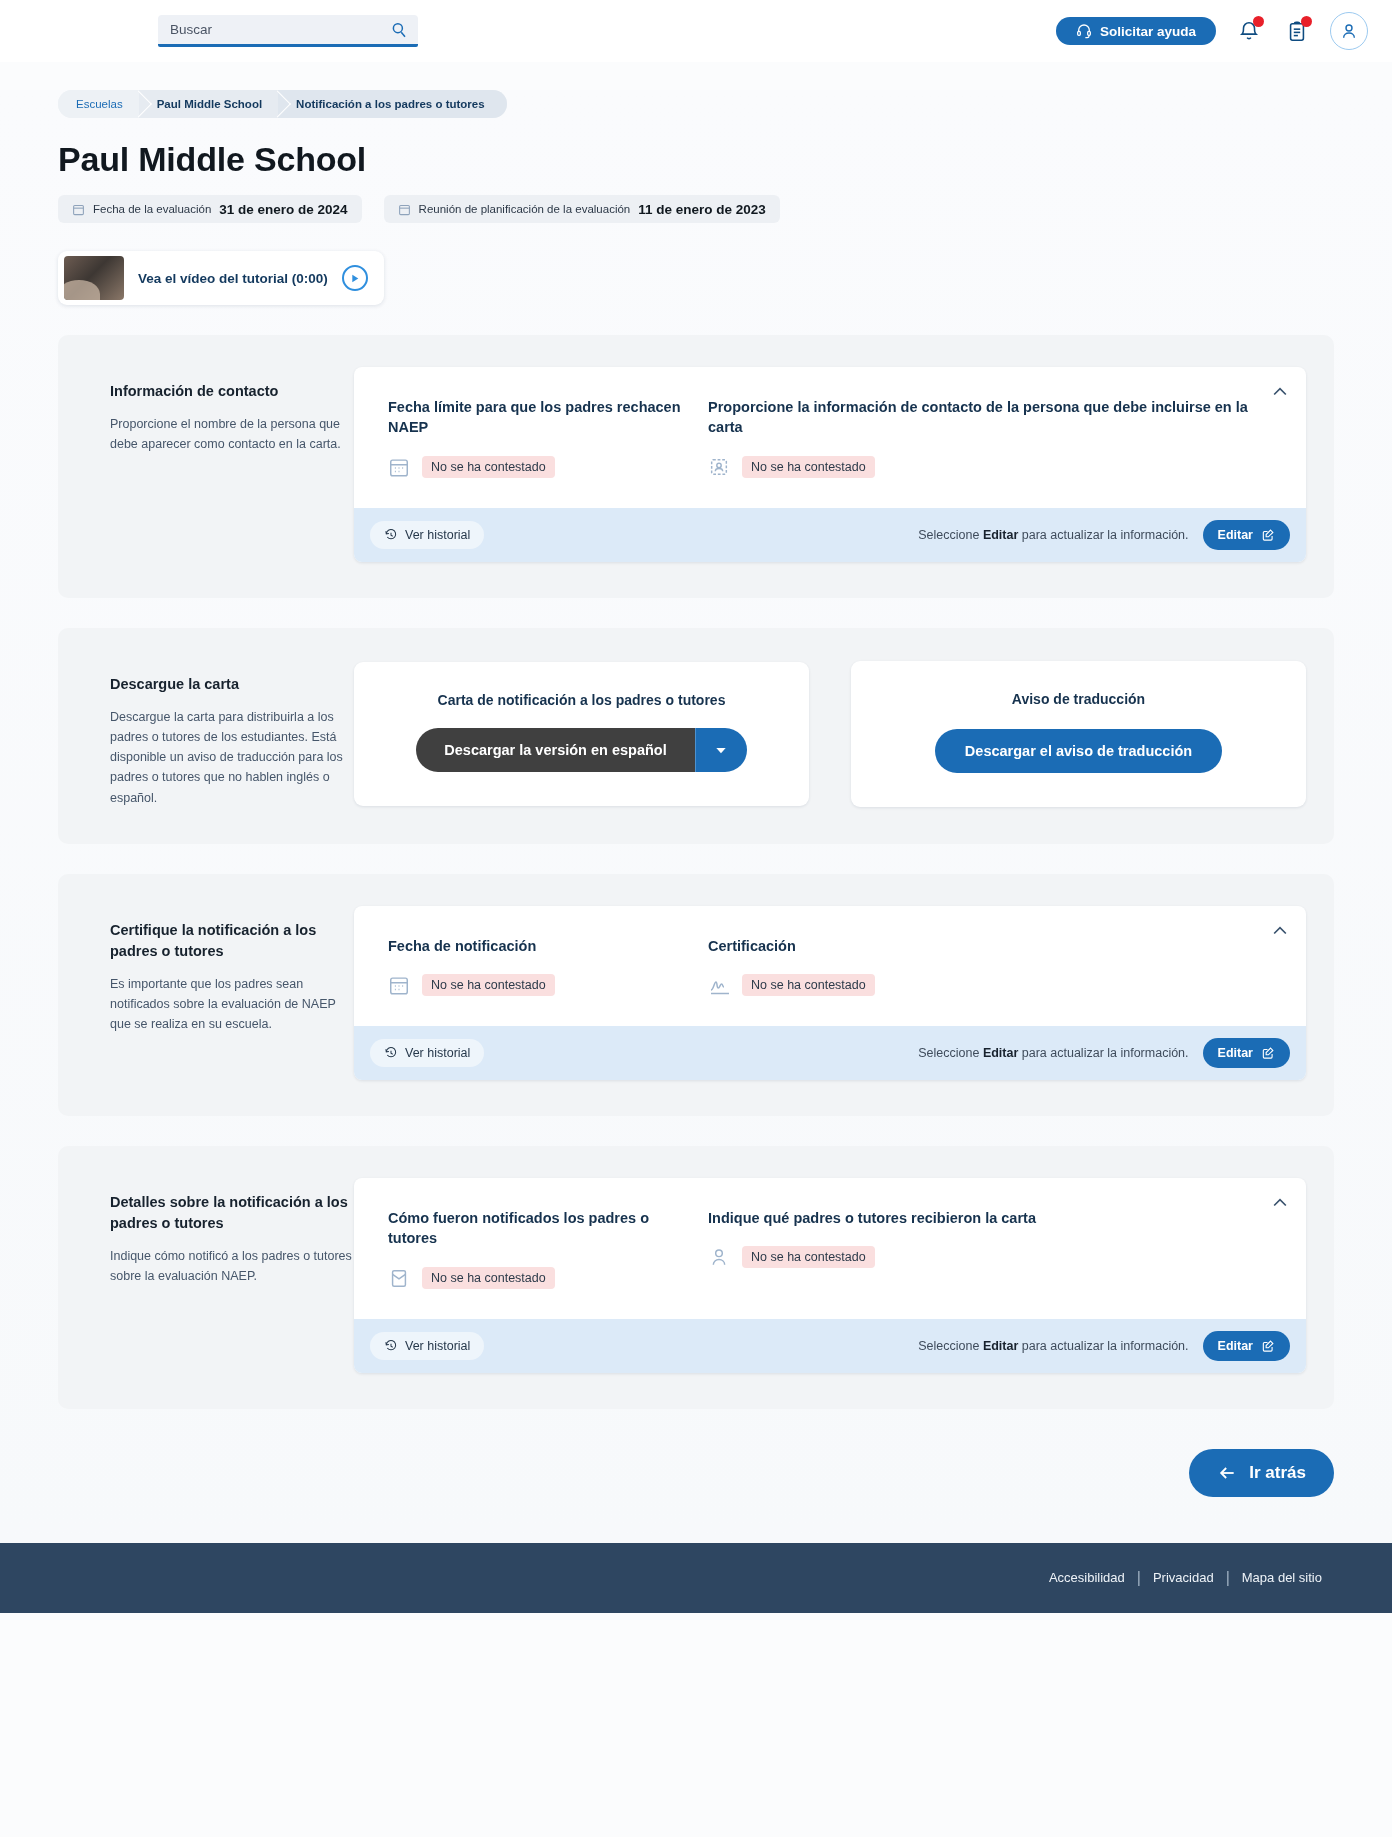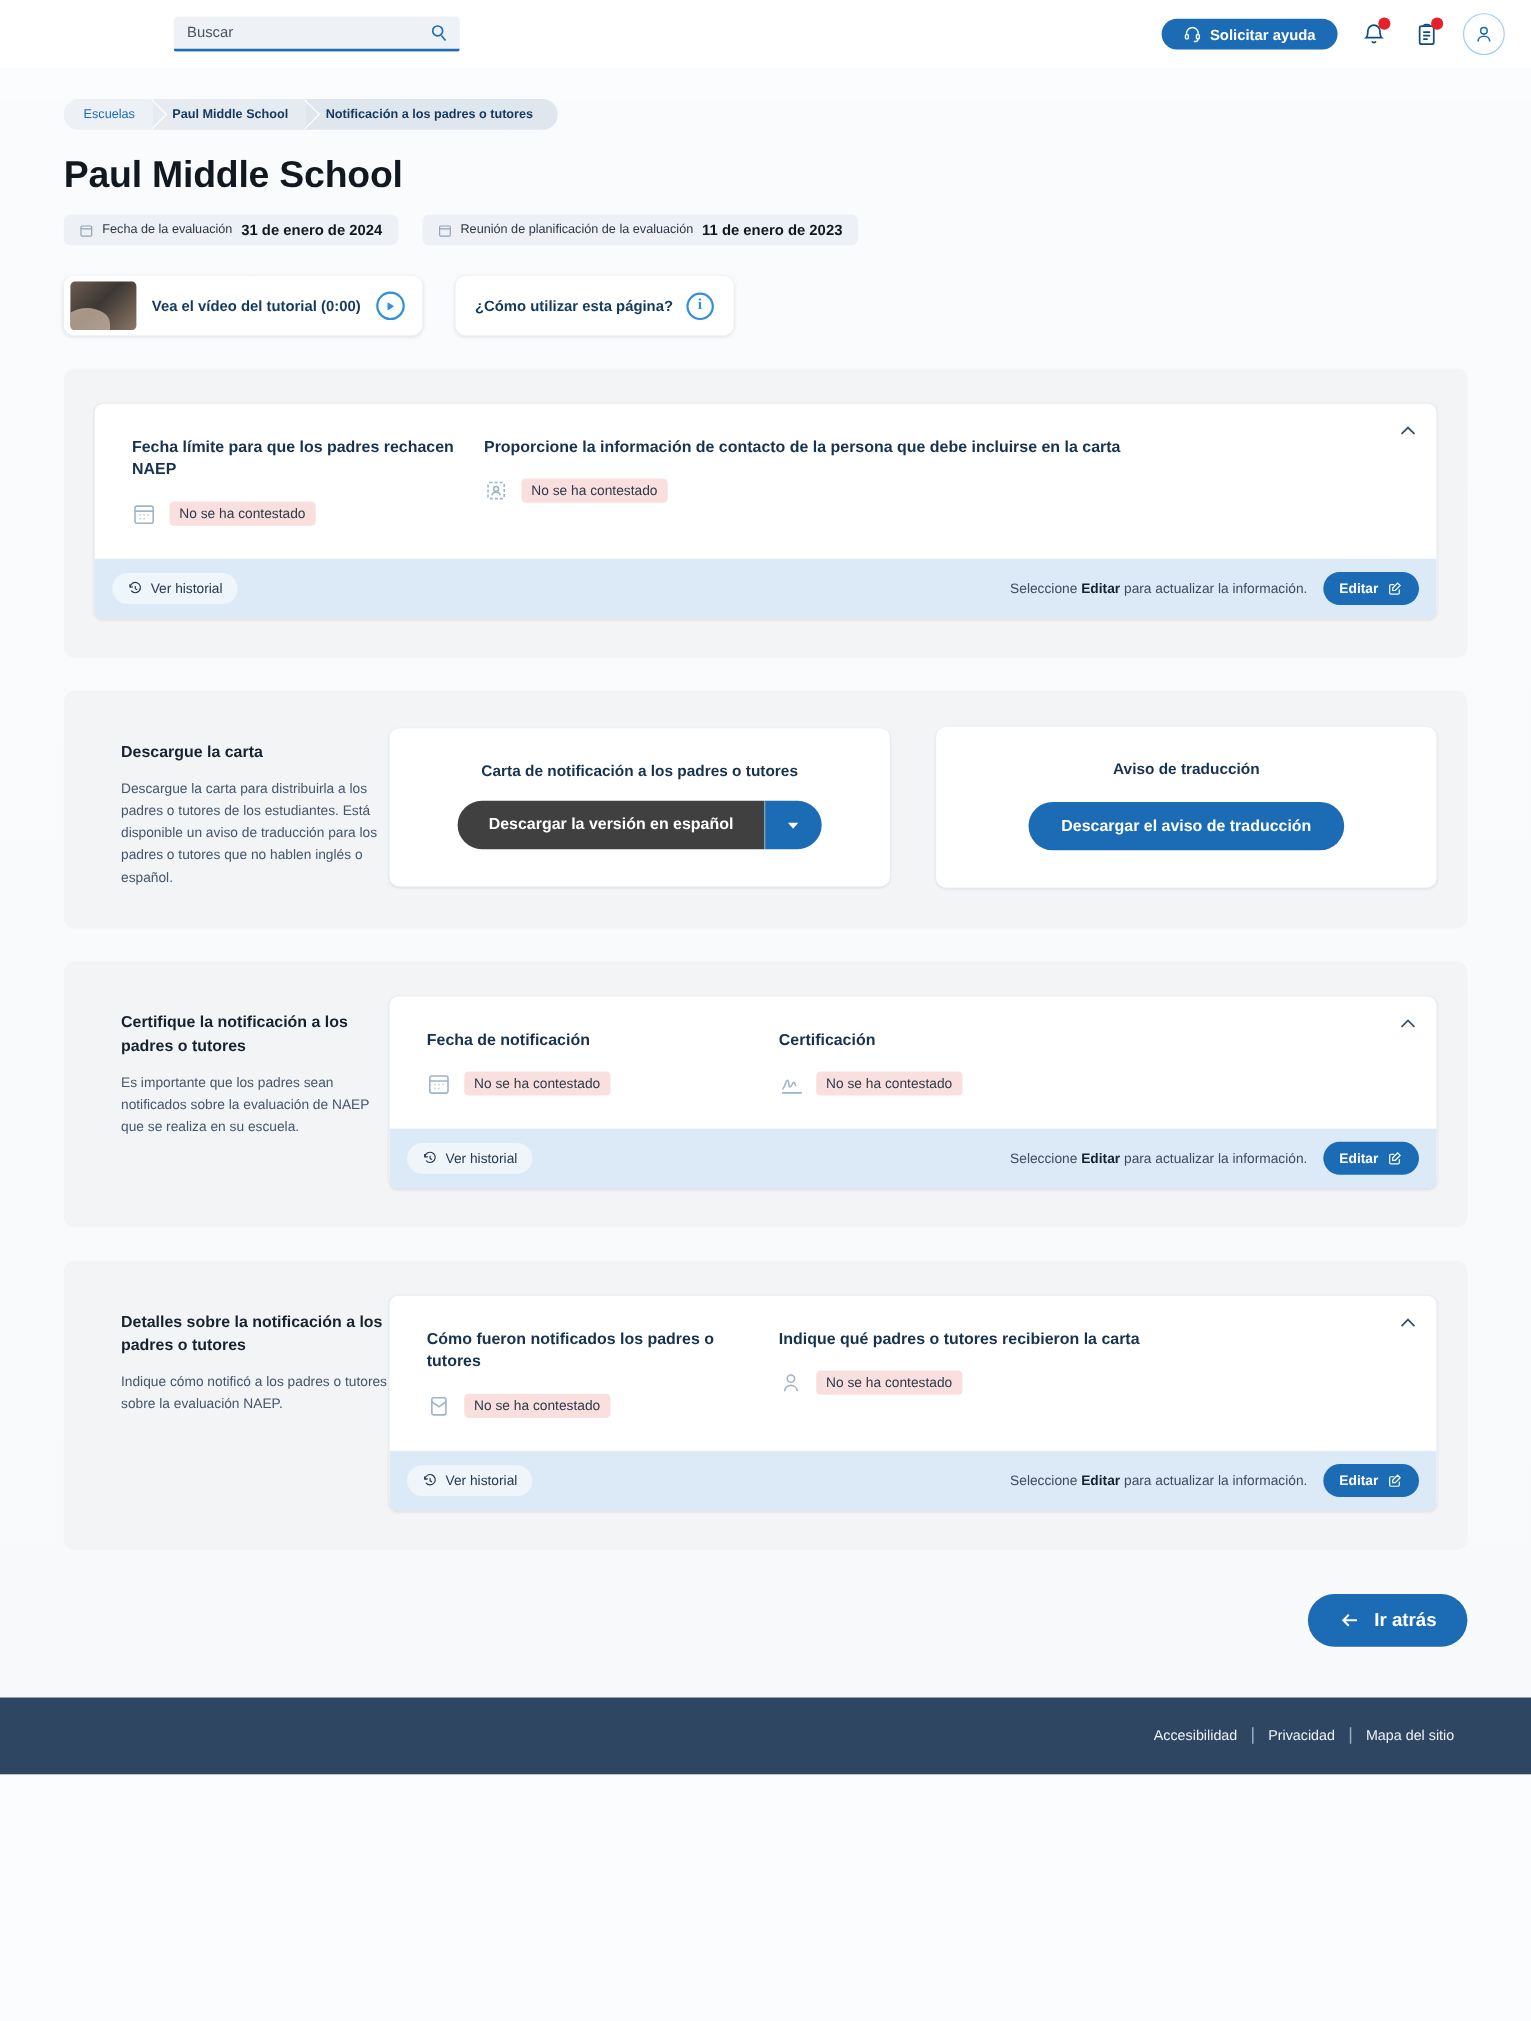--- a/index.html
+++ b/index.html
@@ -444,27 +444,27 @@
     <div class="tut-row">
       <div class="tut-card">
         <div class="tut-thumb"></div>
         <div class="tut-label">Vea el vídeo del tutorial (0:00)</div>
         <div class="play-circle">
           <svg viewBox="0 0 24 24" width="13" height="13" fill="currentColor">
               <polygon points="8,5 19,12 8,19"></polygon>
             </svg>
         </div>
       </div>
-      <div class="info-card">
-        <div class="lbl">¿Cómo utilizar esta página?</div>
-        <div class="info-circle">i</div>
-      </div>
     </div>
 
     <div class="section">
+      <div class="sec-aside">
+        <h3>Información de contacto</h3>
+        <p>Proporcione el nombre de la persona que debe aparecer como contacto en la carta.</p>
+      </div>
       <div class="sec-main">
         <button class="chev-btn">
           <svg viewBox="0 0 24 24" width="20" height="20" fill="none" stroke="currentColor" stroke-width="2">
               <polyline points="5,15 12,8 19,15"></polyline>
             </svg>
         </button>
         <div class="fields">
           <div class="field w1">
             <h4>Fecha límite para que los padres rechacen NAEP</h4>
             <div class="ans-row">

